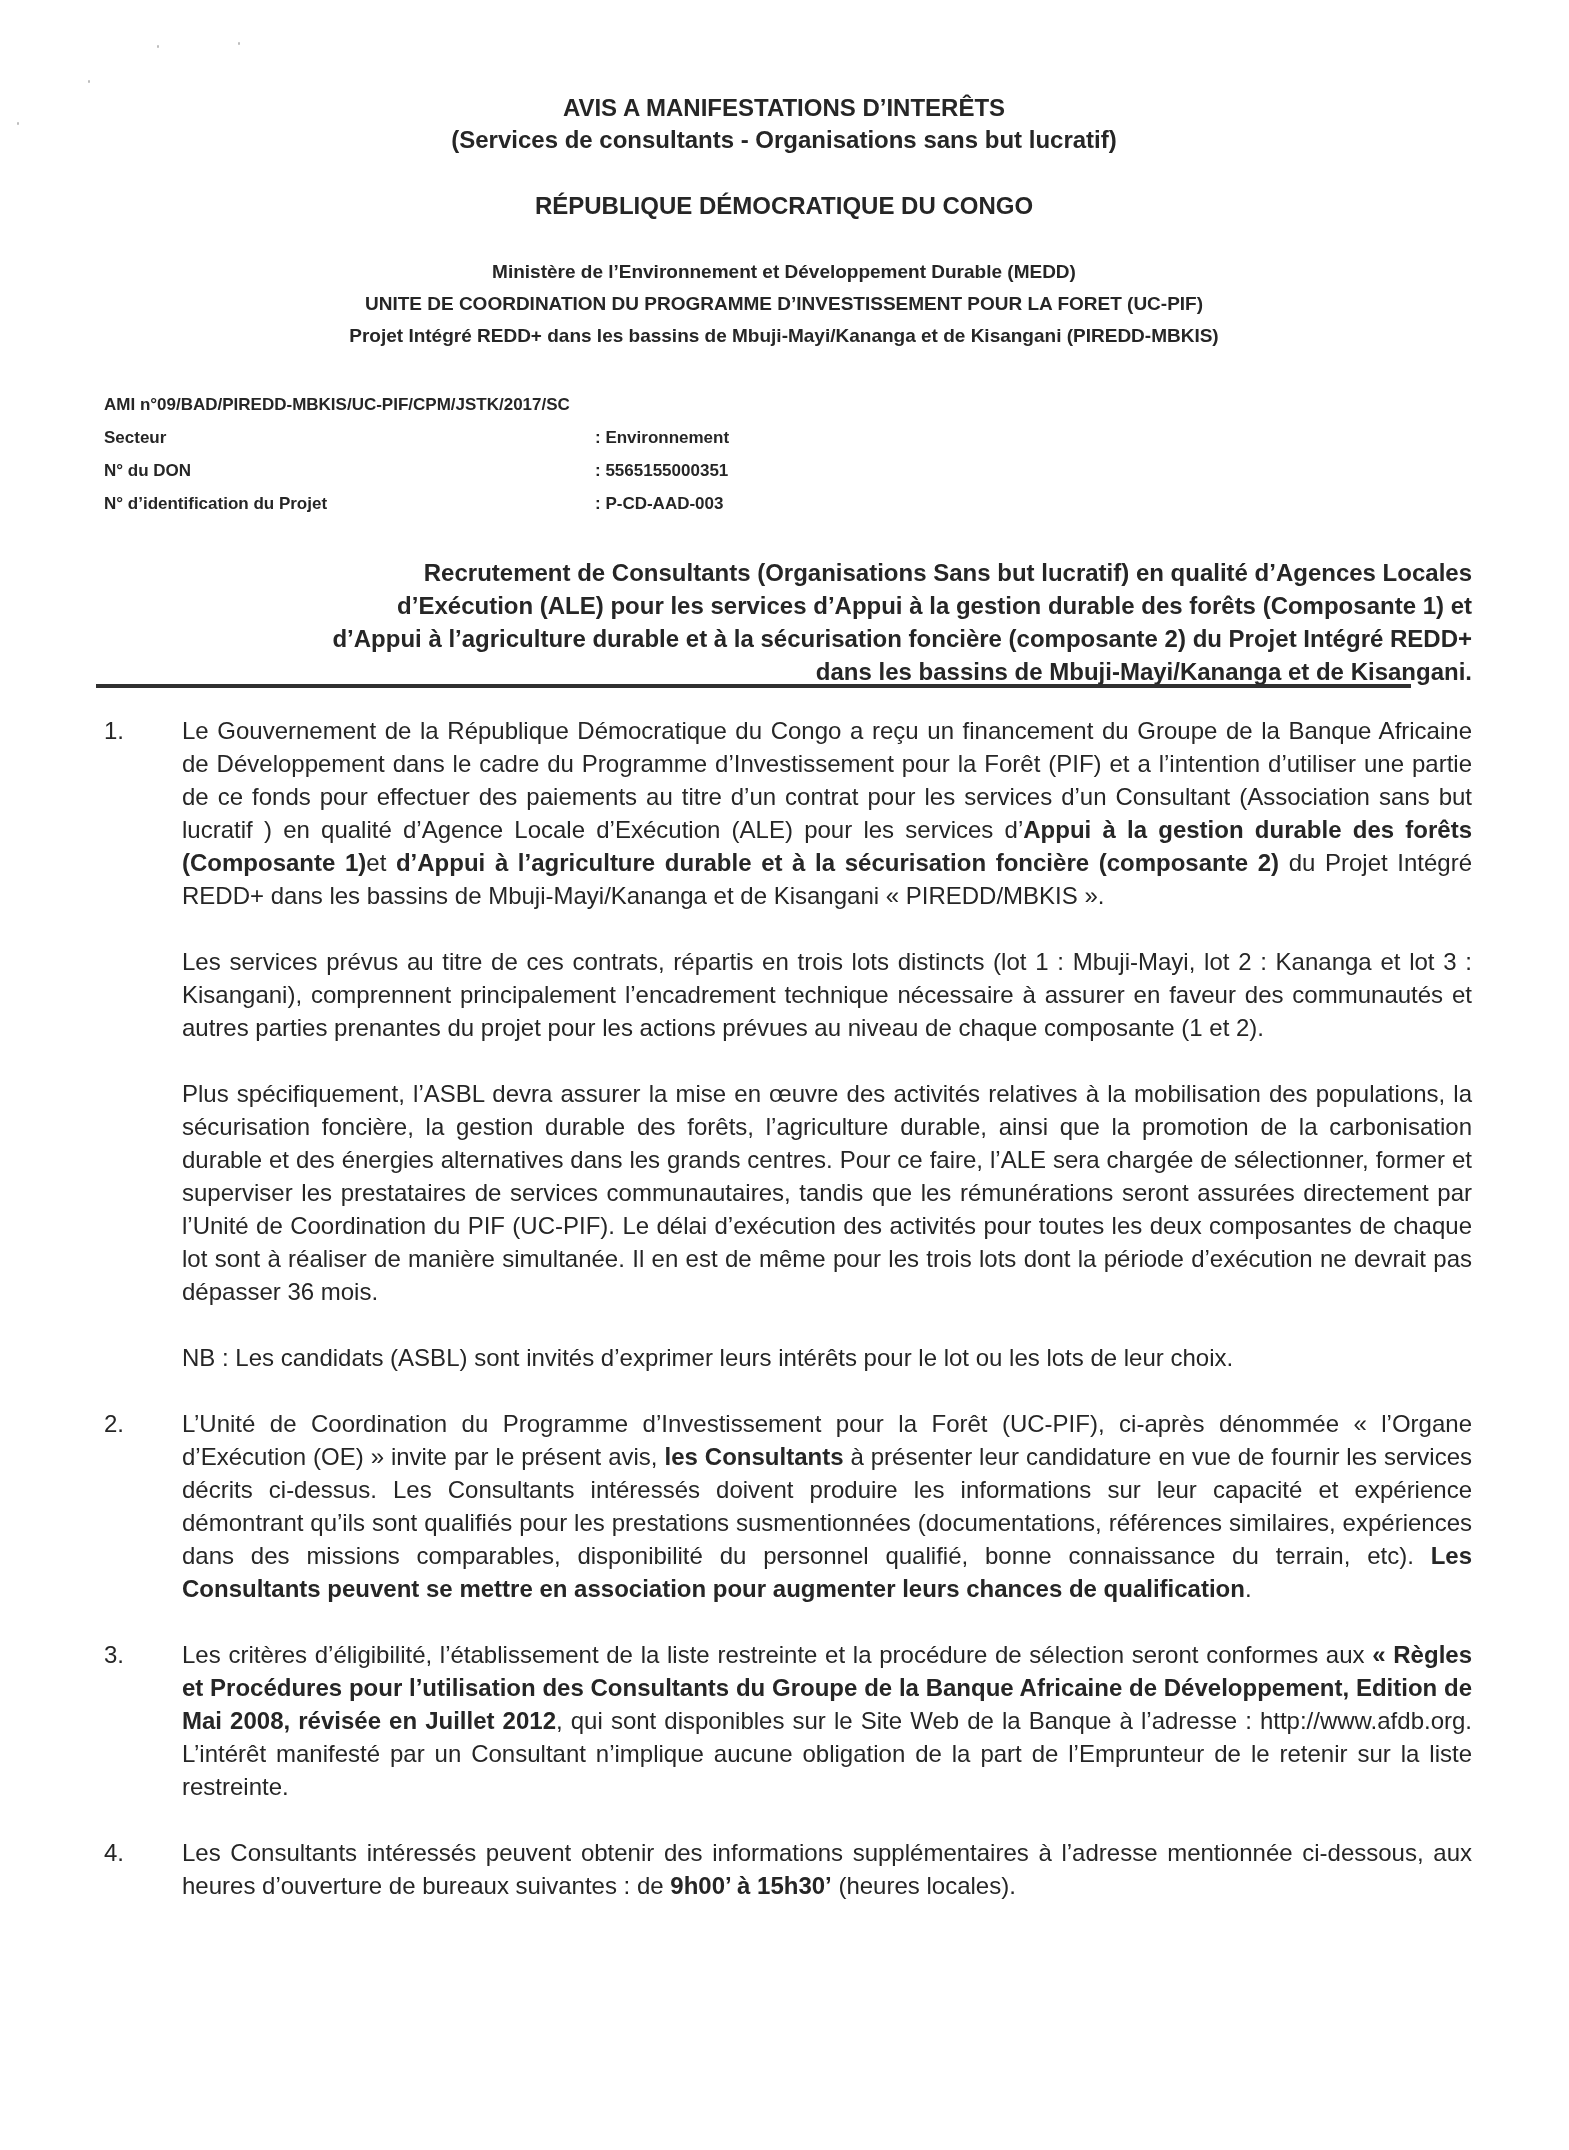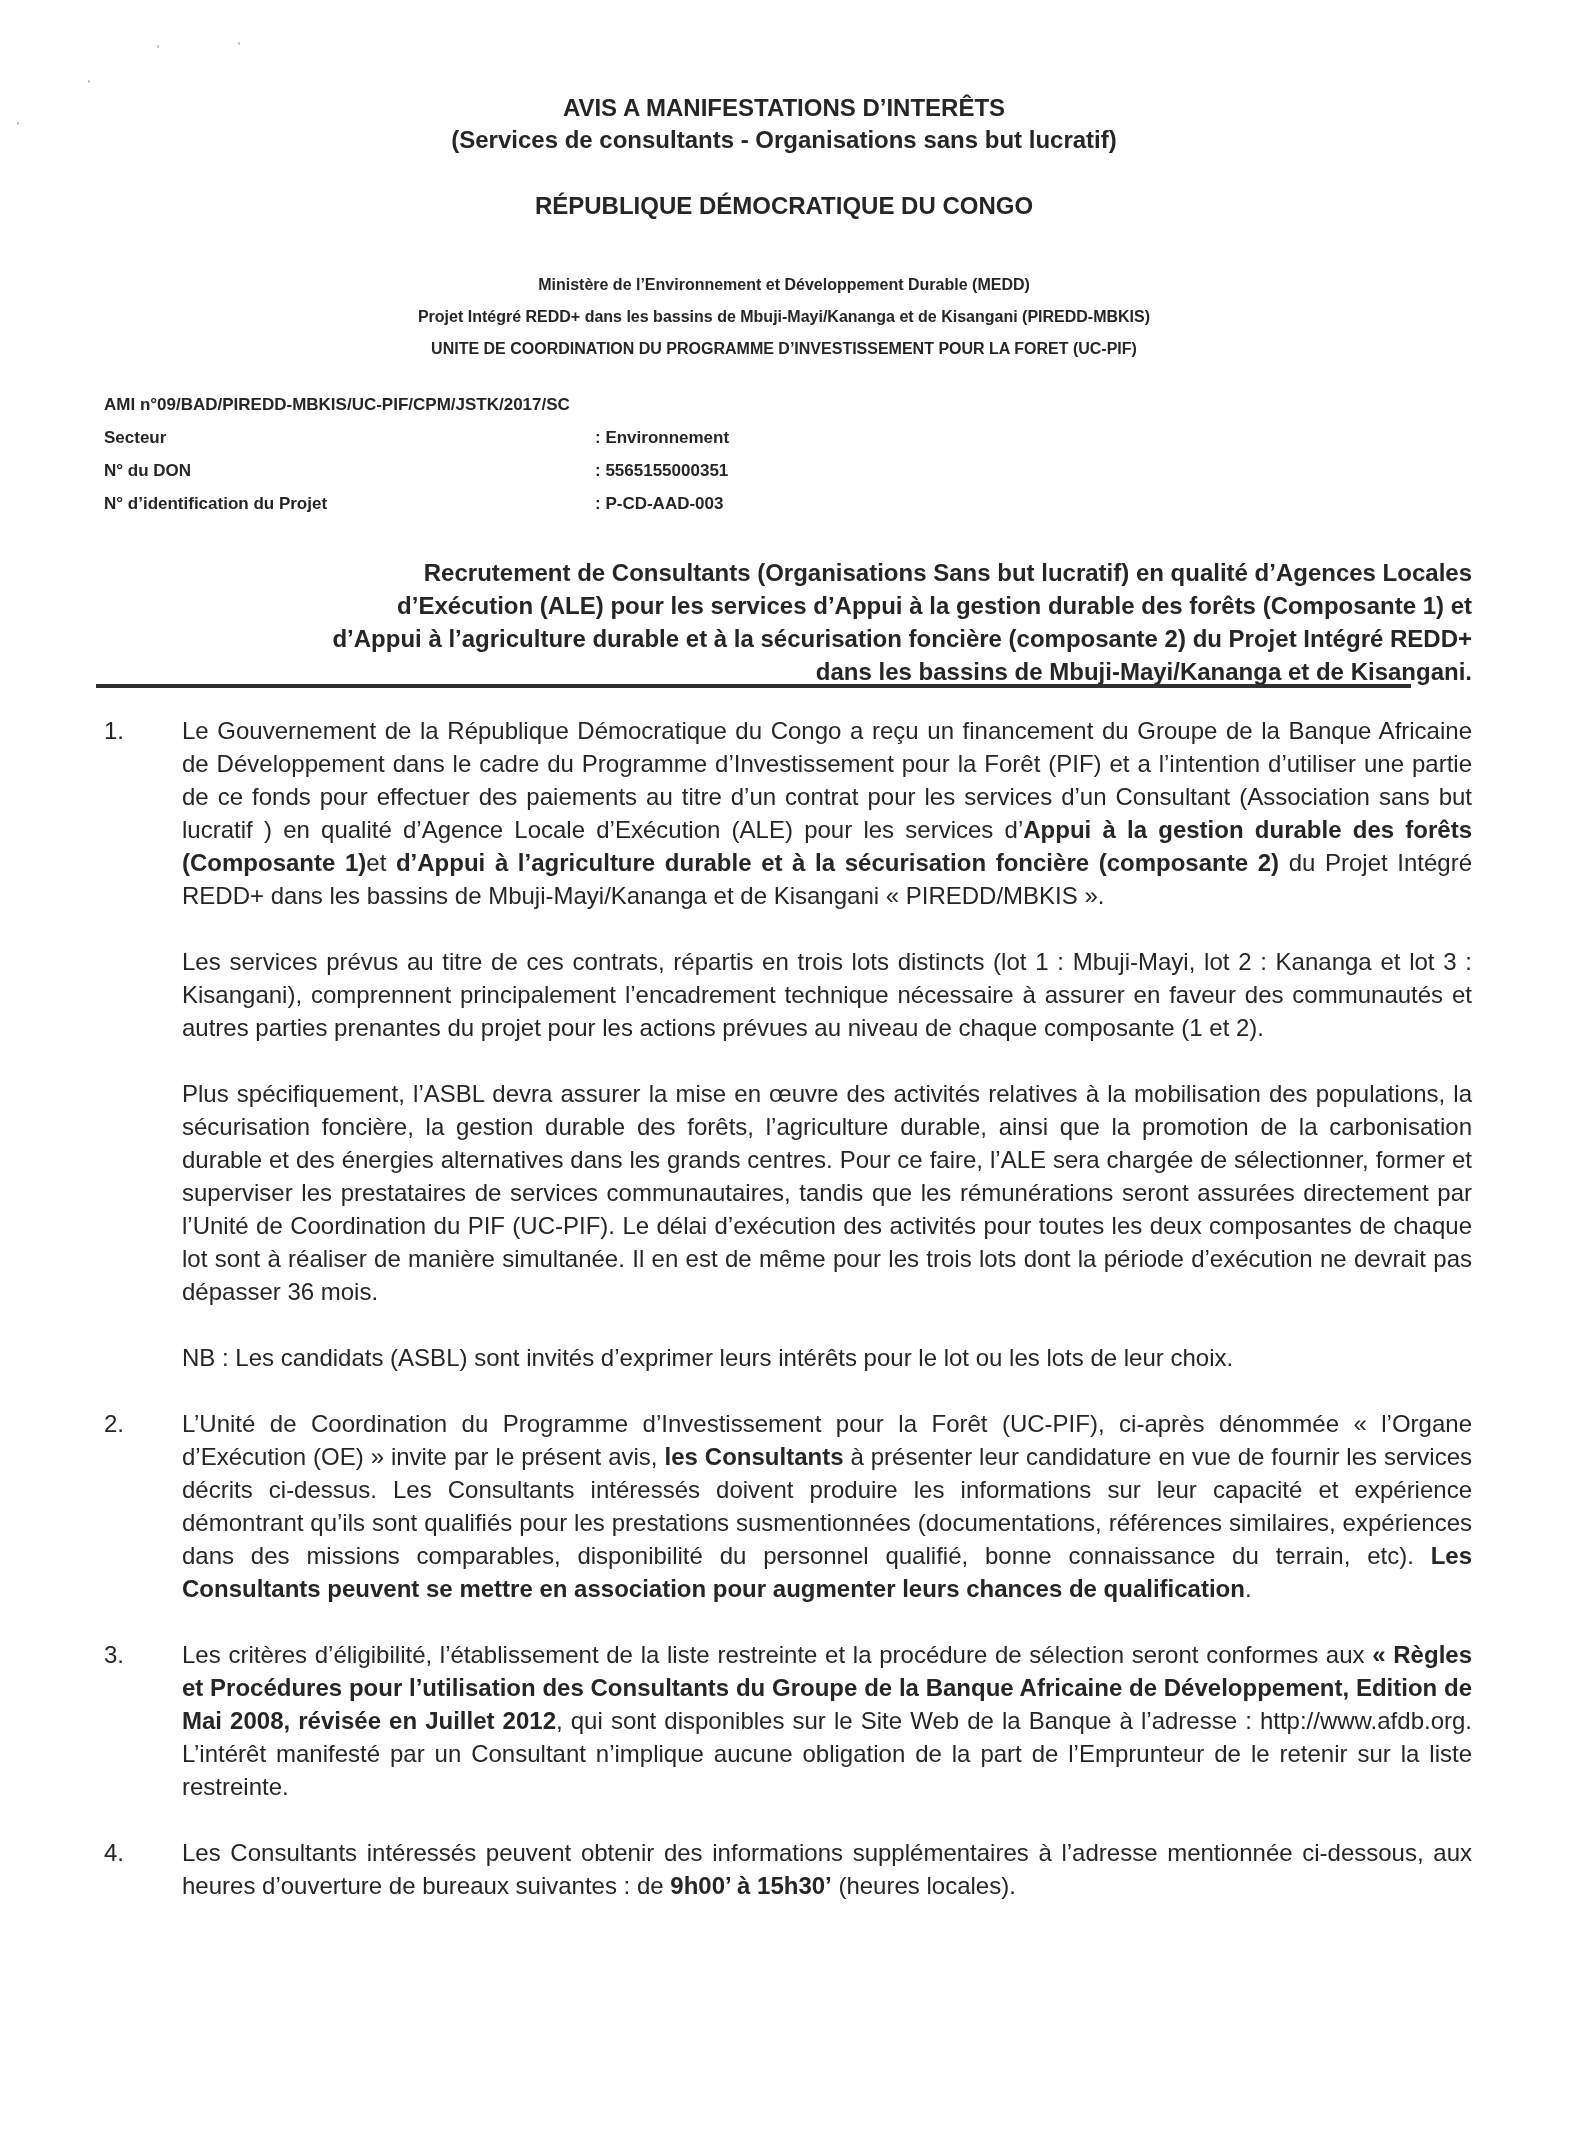--- a/index.html
+++ b/index.html
@@ -6,21 +6,21 @@
   body {
     width: 1569px; height: 2150px; position: relative; overflow: hidden;
     font-family: "Liberation Sans", sans-serif; color: #262626;
   }
   .page { position: absolute; left: 0; top: 0; width: 1569px; height: 2150px; }
   .speck { position: absolute; width: 2px; height: 3px; background: #bdbdbd; border-radius: 1px; }
 
   .center { position: absolute; left: 96px; width: 1376px; text-align: center; font-weight: bold; }
   .h-title { top: 92px; font-size: 24px; line-height: 32px; }
   .h-country { top: 190px; font-size: 24px; line-height: 32px; }
-  .h-ministry { top: 269px; font-size: 16px; line-height: 32px; }
+  .h-ministry { top: 256px; font-size: 19px; line-height: 32px; }
 
   .ref-block { position: absolute; left: 104px; top: 388px; font-size: 17px; font-weight: bold; line-height: 33px; }
   .ref-row { display: flex; gap: 42px; }
   .ref-label { width: 449px; }
   .ref-value { }
 
   .subject { position: absolute; left: 96px; width: 1376px; top: 556px; text-align: right;
              font-size: 24px; font-weight: bold; line-height: 33px; }
   .rule { position: absolute; left: 96px; width: 1315px; top: 684px; height: 4px; background: #303030; }
 
@@ -44,22 +44,22 @@
 
   <div class="center h-title">
     <div>AVIS A MANIFESTATIONS D’INTERÊTS</div>
     <div>(Services de consultants - Organisations sans but lucratif)</div>
   </div>
 
   <div class="center h-country">RÉPUBLIQUE DÉMOCRATIQUE DU CONGO</div>
 
   <div class="center h-ministry">
     <div>Ministère de l’Environnement et Développement Durable (MEDD)</div>
+    <div>UNITE DE COORDINATION DU PROGRAMME D’INVESTISSEMENT POUR LA FORET (UC-PIF)</div>
     <div>Projet Intégré REDD+ dans les bassins de Mbuji-Mayi/Kananga et de Kisangani (PIREDD-MBKIS)</div>
-    <div>UNITE DE COORDINATION DU PROGRAMME D’INVESTISSEMENT POUR LA FORET (UC-PIF)</div>
   </div>
 
   <div class="ref-block">
     <div>AMI n°09/BAD/PIREDD-MBKIS/UC-PIF/CPM/JSTK/2017/SC</div>
     <div class="ref-row">
       <span class="ref-label">Secteur</span>
       <span class="ref-value">: Environnement</span>
     </div>
     <div class="ref-row">
       <span class="ref-label">N° du DON</span>

